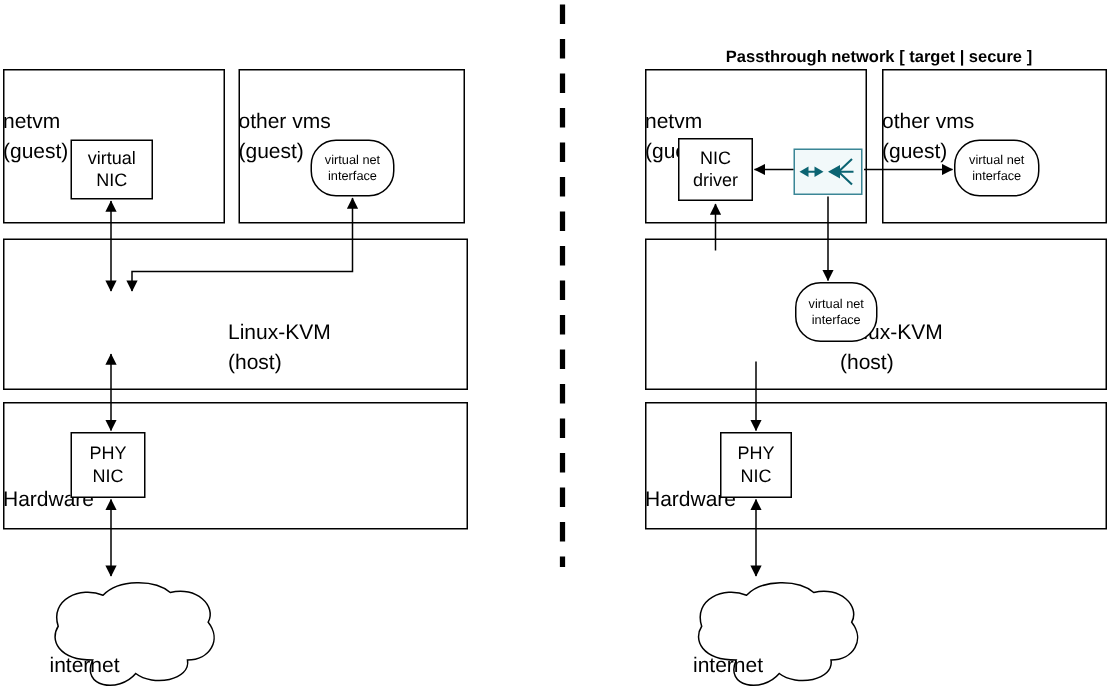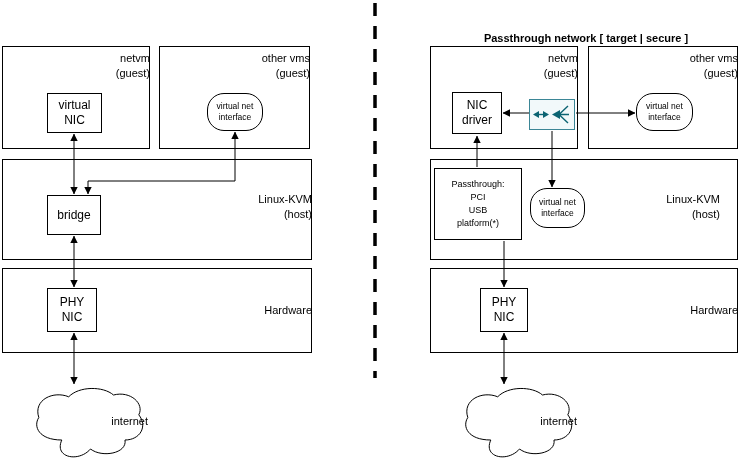--- a/index.html
+++ b/index.html
@@ -10,22 +10,22 @@
   .box {
     position:absolute; border:1px solid #000; background:#fff; box-sizing:border-box;
   }
   .inner {
     display:flex; align-items:center; justify-content:center;
     text-align:center; white-space:pre-line; font-size:12px; line-height:1.25;
   }
   .inner.small { font-size:8.5px; line-height:1.35;border-radius:17px; }
   .inner.pt { font-size:9px; line-height:1.45; }
   .lbl {
-    position:absolute; text-align:right; white-space:pre-line;
-    font-size:11px; line-height:1.4;
+    position:absolute; text-align:left; white-space:pre-line;
+    font-size:14px; line-height:1.4;margin-top:20px;
   }
   .title {
     position:absolute; font-weight:bold; font-size:11px; text-align:center; white-space:nowrap;
   }
   svg.overlay { position:absolute; left:0; top:0; pointer-events:none; }
   .cloud { fill:#ffffff; stroke:#000000; stroke-width:1; }
   .switch-box {
     position:absolute; box-sizing:border-box;
     border:1px solid var(--switch_border, #3b8696);
     background: var(--switch_fill, #f2f9fa);
@@ -49,21 +49,20 @@
 
   <div class="box" style="left:159px; top:46px; width:151px; height:103px;"></div>
   <div class="lbl" style="left:159px; top:51px; width:151px;">other vms
 (guest)</div>
   <div class="box inner small" style="left:207px; top:93px; width:56px; height:38px;">virtual net
 interface</div>
 
   <div class="box" style="left:2px; top:159px; width:310px; height:101px;"></div>
   <div class="lbl" style="left:152px; top:192px; width:160px;">Linux-KVM
 (host)</div>
-  <div class="box inner" style="left:47px; top:195px; width:54px; height:40px;">bridge</div>
 
   <div class="box" style="left:2px; top:268px; width:310px; height:85px;"></div>
   <div class="lbl" style="left:2px; top:303px; width:310px;">Hardware</div>
   <div class="box inner" style="left:47px; top:288px; width:50px; height:44px;">PHY
 NIC</div>
 
   <div class="box" style="left:430px; top:46px; width:148px; height:103px;"></div>
   <div class="lbl" style="left:430px; top:51px; width:148px;">netvm
 (guest)</div>
   <div class="box inner" style="left:452px; top:92px; width:50px; height:42px;">NIC
@@ -81,24 +80,20 @@
       <path class="sw-fill" d="M2,13.5 l6,-3.5 v7 z"></path>
       <path class="sw-fill" d="M18,13.5 l-6,-3.5 v7 z"></path>
       <path class="sw-stroke" d="M28,13.5 L37,5 M28,13.5 L38,13.5 M28,13.5 L37,22"></path>
       <path class="sw-fill" d="M21,13.5 l8,-4.5 v9 z"></path>
     </svg>
   </div>
 
   <div class="box" style="left:430px; top:159px; width:308px; height:101px;"></div>
   <div class="lbl" style="left:560px; top:192px; width:160px;">Linux-KVM
 (host)</div>
-  <div class="box inner pt" style="left:434px; top:168px; width:88px; height:72px;">Passthrough:
-PCI
-USB
-platform(*)</div>
   <div class="box inner small" style="left:530px; top:188px; width:55px; height:40px;">virtual net
 interface</div>
 
   <div class="box" style="left:430px; top:268px; width:308px; height:85px;"></div>
   <div class="lbl" style="left:430px; top:303px; width:308px;">Hardware</div>
   <div class="box inner" style="left:480px; top:288px; width:48px; height:44px;">PHY
 NIC</div>
 
   <svg class="overlay" width="741" height="461" viewBox="0 0 741 461">
     <defs>

